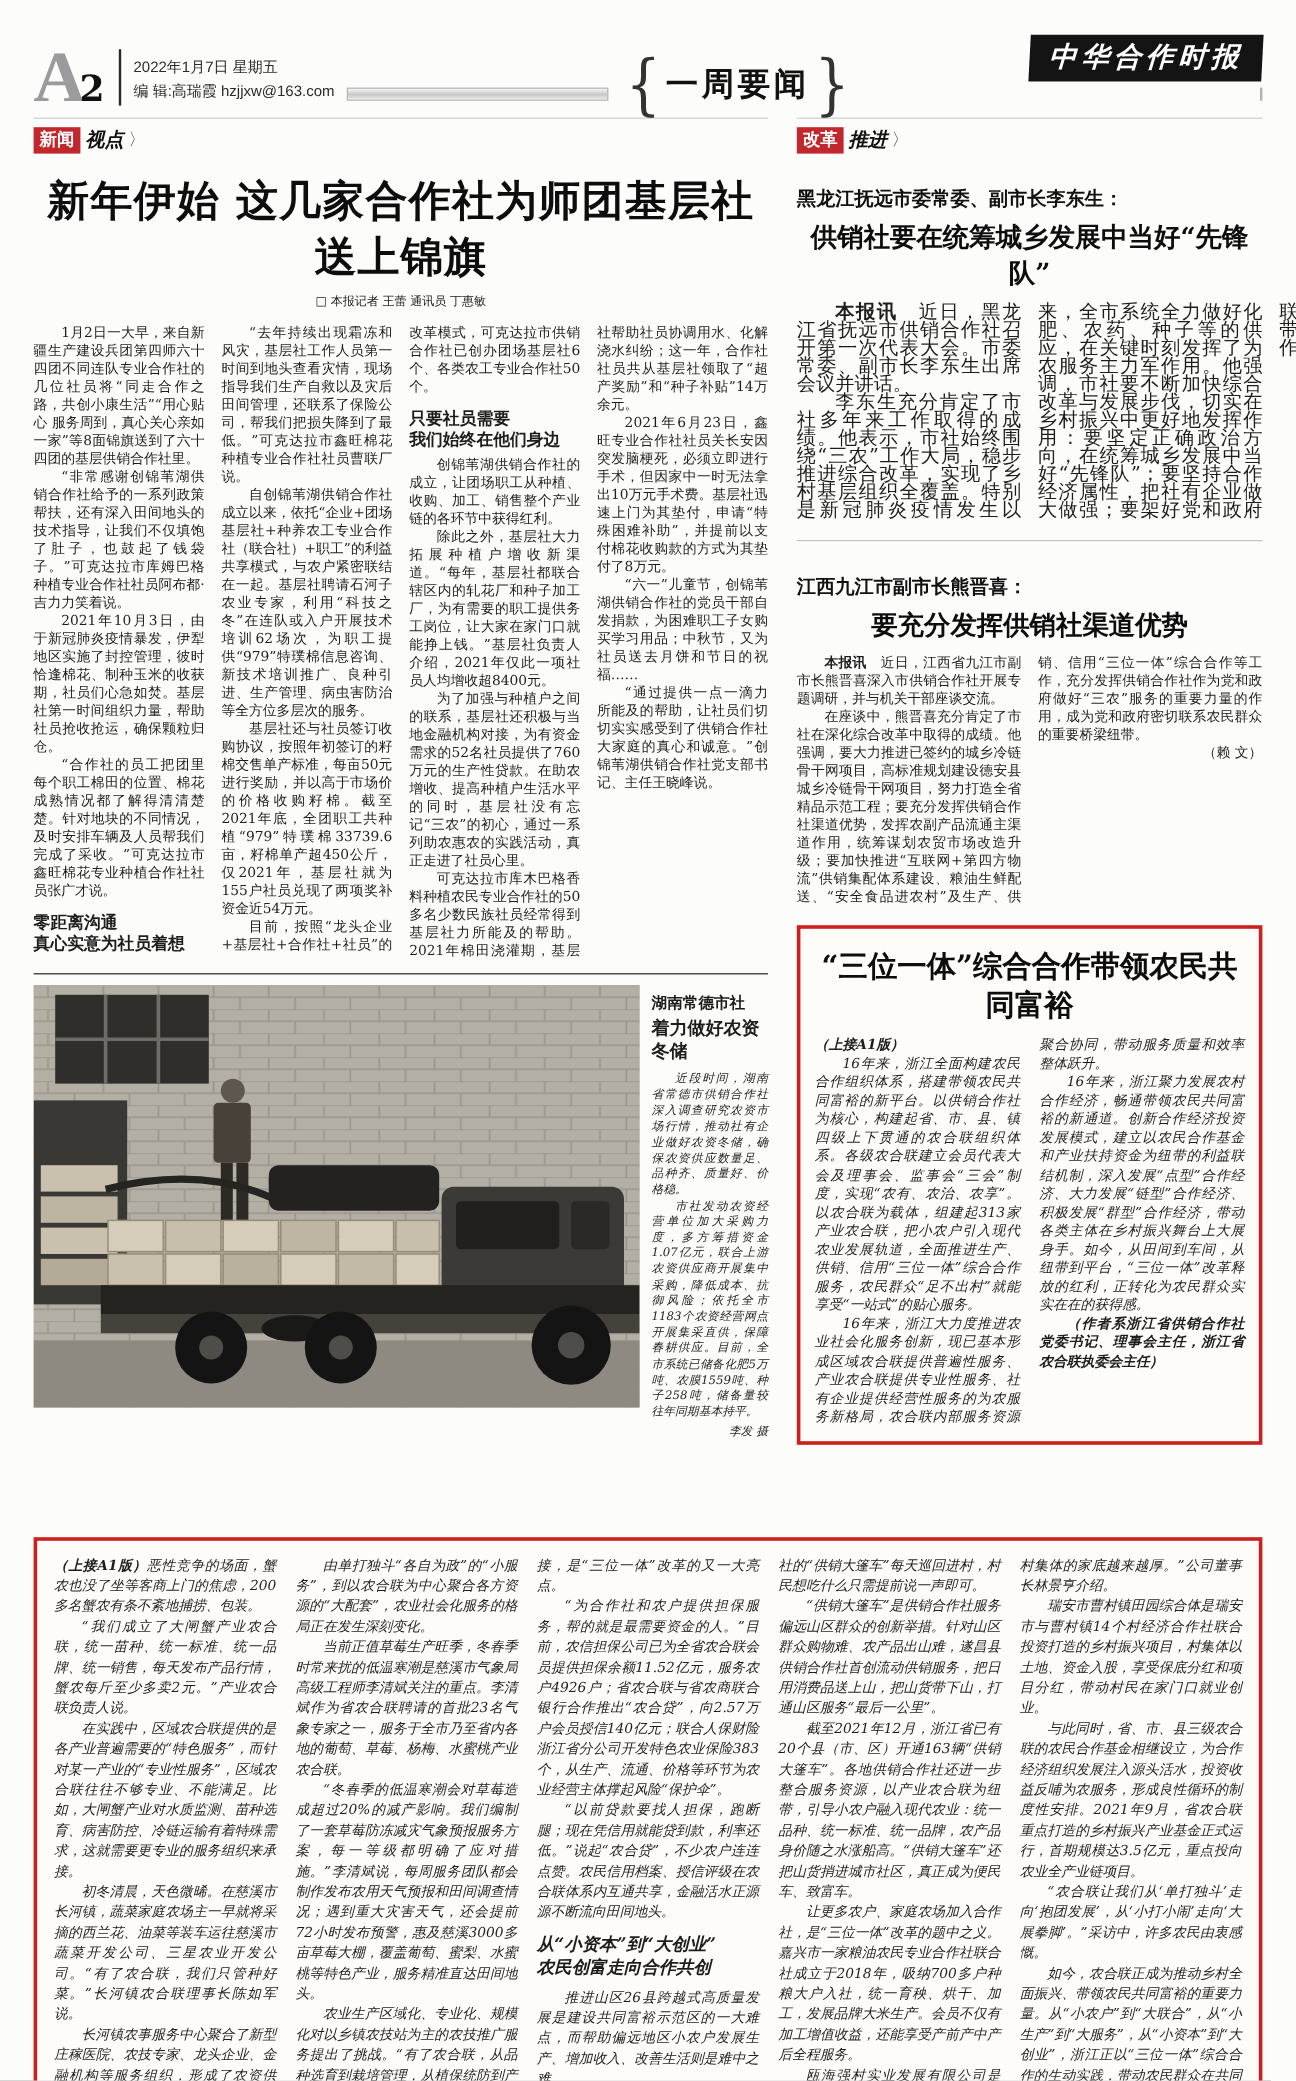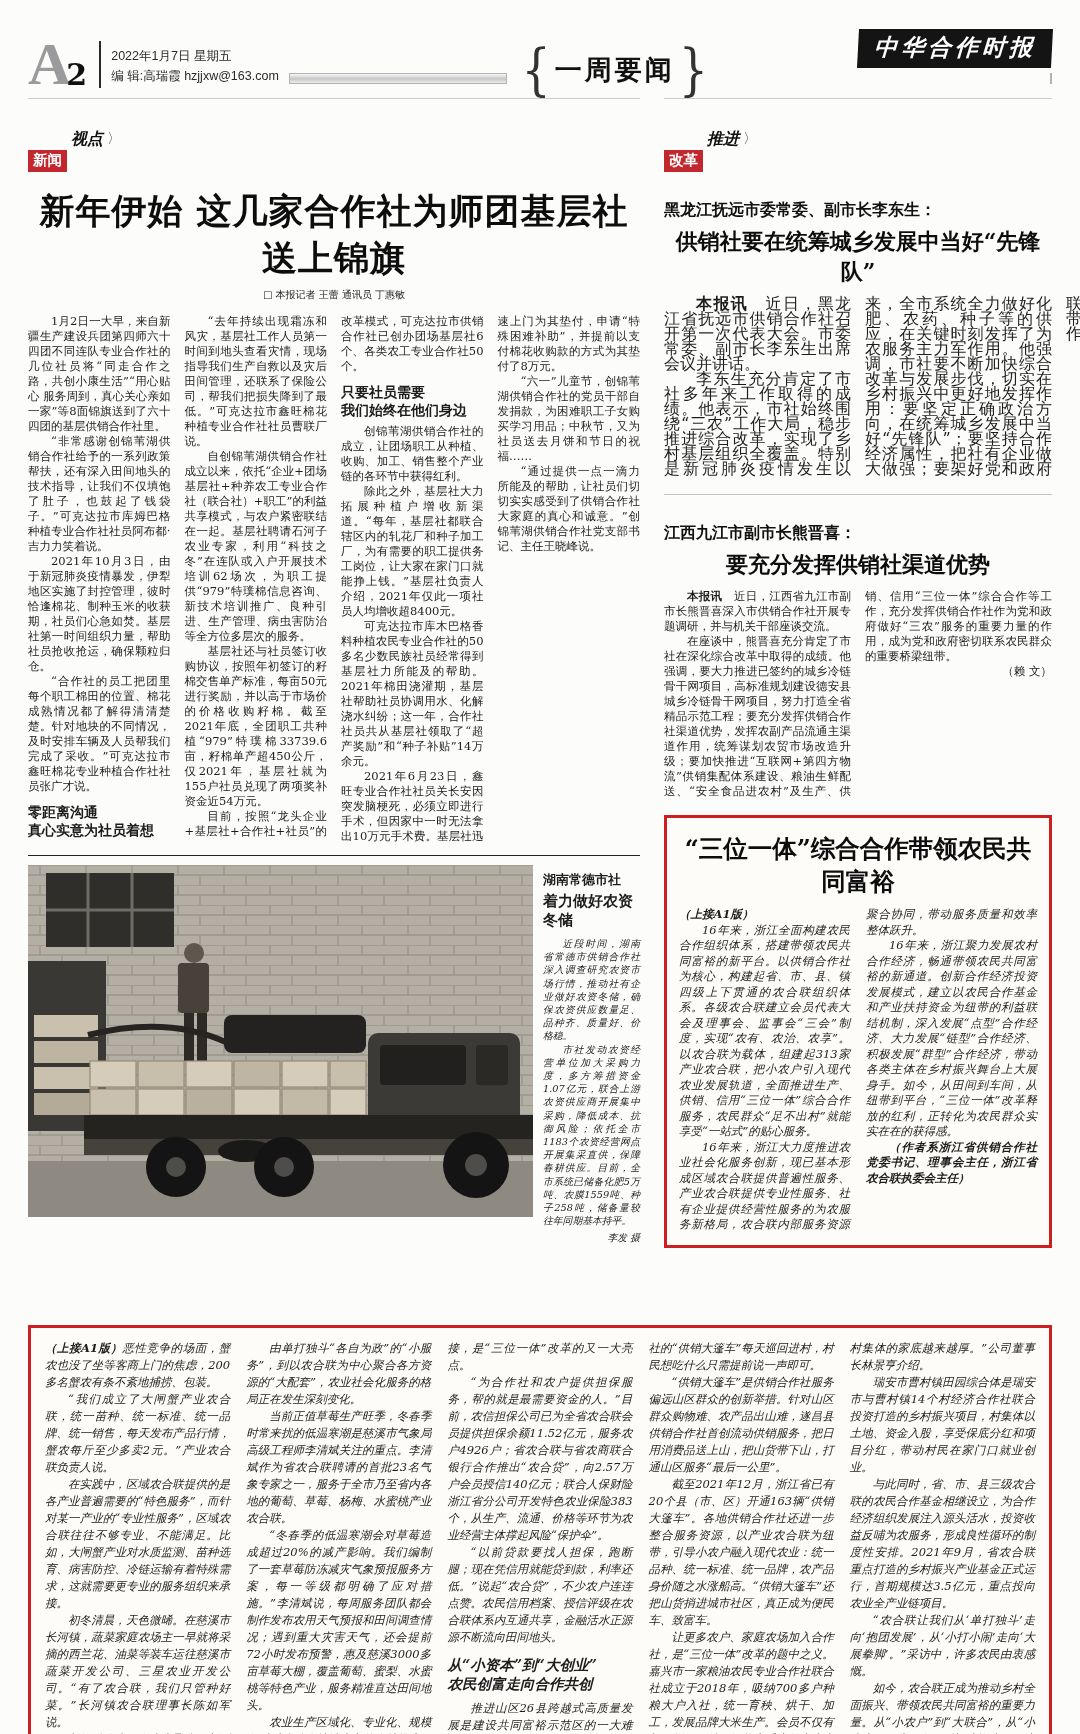--- a/index.html
+++ b/index.html
@@ -23,21 +23,21 @@
   .brand{align-self:flex-end;background:#141414;color:#fff;font-style:italic;font-weight:700;
          font-size:23px;letter-spacing:4px;padding:3px 16px 5px;transform:skewX(-3deg);}
   .brand-wrap .hbar{margin-top:5px;margin-bottom:4px;}
   
   .content{display:flex;margin-top:10px;}
   .col-left{width:612px;flex:0 0 auto;}
   .col-div{width:1px;background:#a8a8a8;margin:2px 12px 0;}
   .col-right{flex:1 1 auto;min-width:0;}
   .tagrow{display:flex;align-items:center;gap:4px;border-top:1px solid #cccccc;padding-top:7px;
           font-family:"Liberation Sans",sans-serif;}
-  .tagbox{background:#c1272d;color:#fff;font-weight:700;font-size:14.5px;padding:1px 5px 2px;margin-top:44px;}
+  .tagbox{background:#c1272d;color:#fff;font-weight:700;font-size:14.5px;padding:1px 5px 2px;}
   .tagrest{font-weight:700;font-size:16px;color:#101010;font-style:italic;}
   .tagmark{color:#4a4a4a;font-size:14px;}
   
   .main-hl{font-size:35px;font-weight:900;text-align:center;margin:16px 0 4px;letter-spacing:1px;color:#0d0d0d;}
   .byline{text-align:center;font-size:10px;margin:6px 0 12px;color:#222;}
   .cols{column-fill:auto;text-align:justify;}
   .cols4{column-count:4;column-gap:14px;height:532px;font-size:11.5px;line-height:15px;}
   .blk{margin:0;}
   .blk-p{text-indent:2em;}
   .blk-pl{text-indent:0;}
@@ -116,20 +116,21 @@
           <p class="blk blk-h"><b class="lead"></b><span>零距离沟通
 真心实意为社员着想</span></p>
           <p class="blk blk-p"><b class="lead"></b><span>“去年持续出现霜冻和风灾，基层社工作人员第一时间到地头查看灾情，现场指导我们生产自救以及灾后田间管理，还联系了保险公司，帮我们把损失降到了最低。”可克达拉市鑫旺棉花种植专业合作社社员曹联厂说。</span></p>
           <p class="blk blk-p"><b class="lead"></b><span>自创锦苇湖供销合作社成立以来，依托“企业+团场基层社+种养农工专业合作社（联合社）+职工”的利益共享模式，与农户紧密联结在一起。基层社聘请石河子农业专家，利用“科技之冬”在连队或入户开展技术培训62场次，为职工提供“979”特璞棉信息咨询、新技术培训推广、良种引进、生产管理、病虫害防治等全方位多层次的服务。</span></p>
           <p class="blk blk-p"><b class="lead"></b><span>基层社还与社员签订收购协议，按照年初签订的籽棉交售单产标准，每亩50元进行奖励，并以高于市场价的价格收购籽棉。截至2021年底，全团职工共种植“979”特璞棉33739.6亩，籽棉单产超450公斤，仅2021年，基层社就为155户社员兑现了两项奖补资金近54万元。</span></p>
           <p class="blk blk-p"><b class="lead"></b><span>目前，按照“龙头企业+基层社+合作社+社员”的改革模式，可克达拉市供销合作社已创办团场基层社6个、各类农工专业合作社50个。</span></p>
           <p class="blk blk-h"><b class="lead"></b><span>只要社员需要
 我们始终在他们身边</span></p>
           <p class="blk blk-p"><b class="lead"></b><span>创锦苇湖供销合作社的成立，让团场职工从种植、收购、加工、销售整个产业链的各环节中获得红利。</span></p>
           <p class="blk blk-p"><b class="lead"></b><span>除此之外，基层社大力拓展种植户增收新渠道。“每年，基层社都联合辖区内的轧花厂和种子加工厂，为有需要的职工提供务工岗位，让大家在家门口就能挣上钱。”基层社负责人介绍，2021年仅此一项社员人均增收超8400元。</span></p>
+          <p class="blk blk-p"><b class="lead"></b><span>为了加强与种植户之间的联系，基层社还积极与当地金融机构对接，为有资金需求的52名社员提供了760万元的生产性贷款。在助农增收、提高种植户生活水平的同时，基层社没有忘记“三农”的初心，通过一系列助农惠农的实践活动，真正走进了社员心里。</span></p>
           <p class="blk blk-p"><b class="lead"></b><span>可克达拉市库木巴格香料种植农民专业合作社的50多名少数民族社员经常得到基层社力所能及的帮助。2021年棉田浇灌期，基层社帮助社员协调用水、化解浇水纠纷；这一年，合作社社员共从基层社领取了“超产奖励”和“种子补贴”14万余元。</span></p>
           <p class="blk blk-p"><b class="lead"></b><span>2021年6月23日，鑫旺专业合作社社员关长安因突发脑梗死，必须立即进行手术，但因家中一时无法拿出10万元手术费。基层社迅速上门为其垫付，申请“特殊困难补助”，并提前以支付棉花收购款的方式为其垫付了8万元。</span></p>
           <p class="blk blk-p"><b class="lead"></b><span>“六一”儿童节，创锦苇湖供销合作社的党员干部自发捐款，为困难职工子女购买学习用品；中秋节，又为社员送去月饼和节日的祝福……</span></p>
           <p class="blk blk-p"><b class="lead"></b><span>“通过提供一点一滴力所能及的帮助，让社员们切切实实感受到了供销合作社大家庭的真心和诚意。”创锦苇湖供销合作社党支部书记、主任王晓峰说。</span></p>
         </div>
 
       <hr class="midrule">
 
       <div class="photo-row">
 

